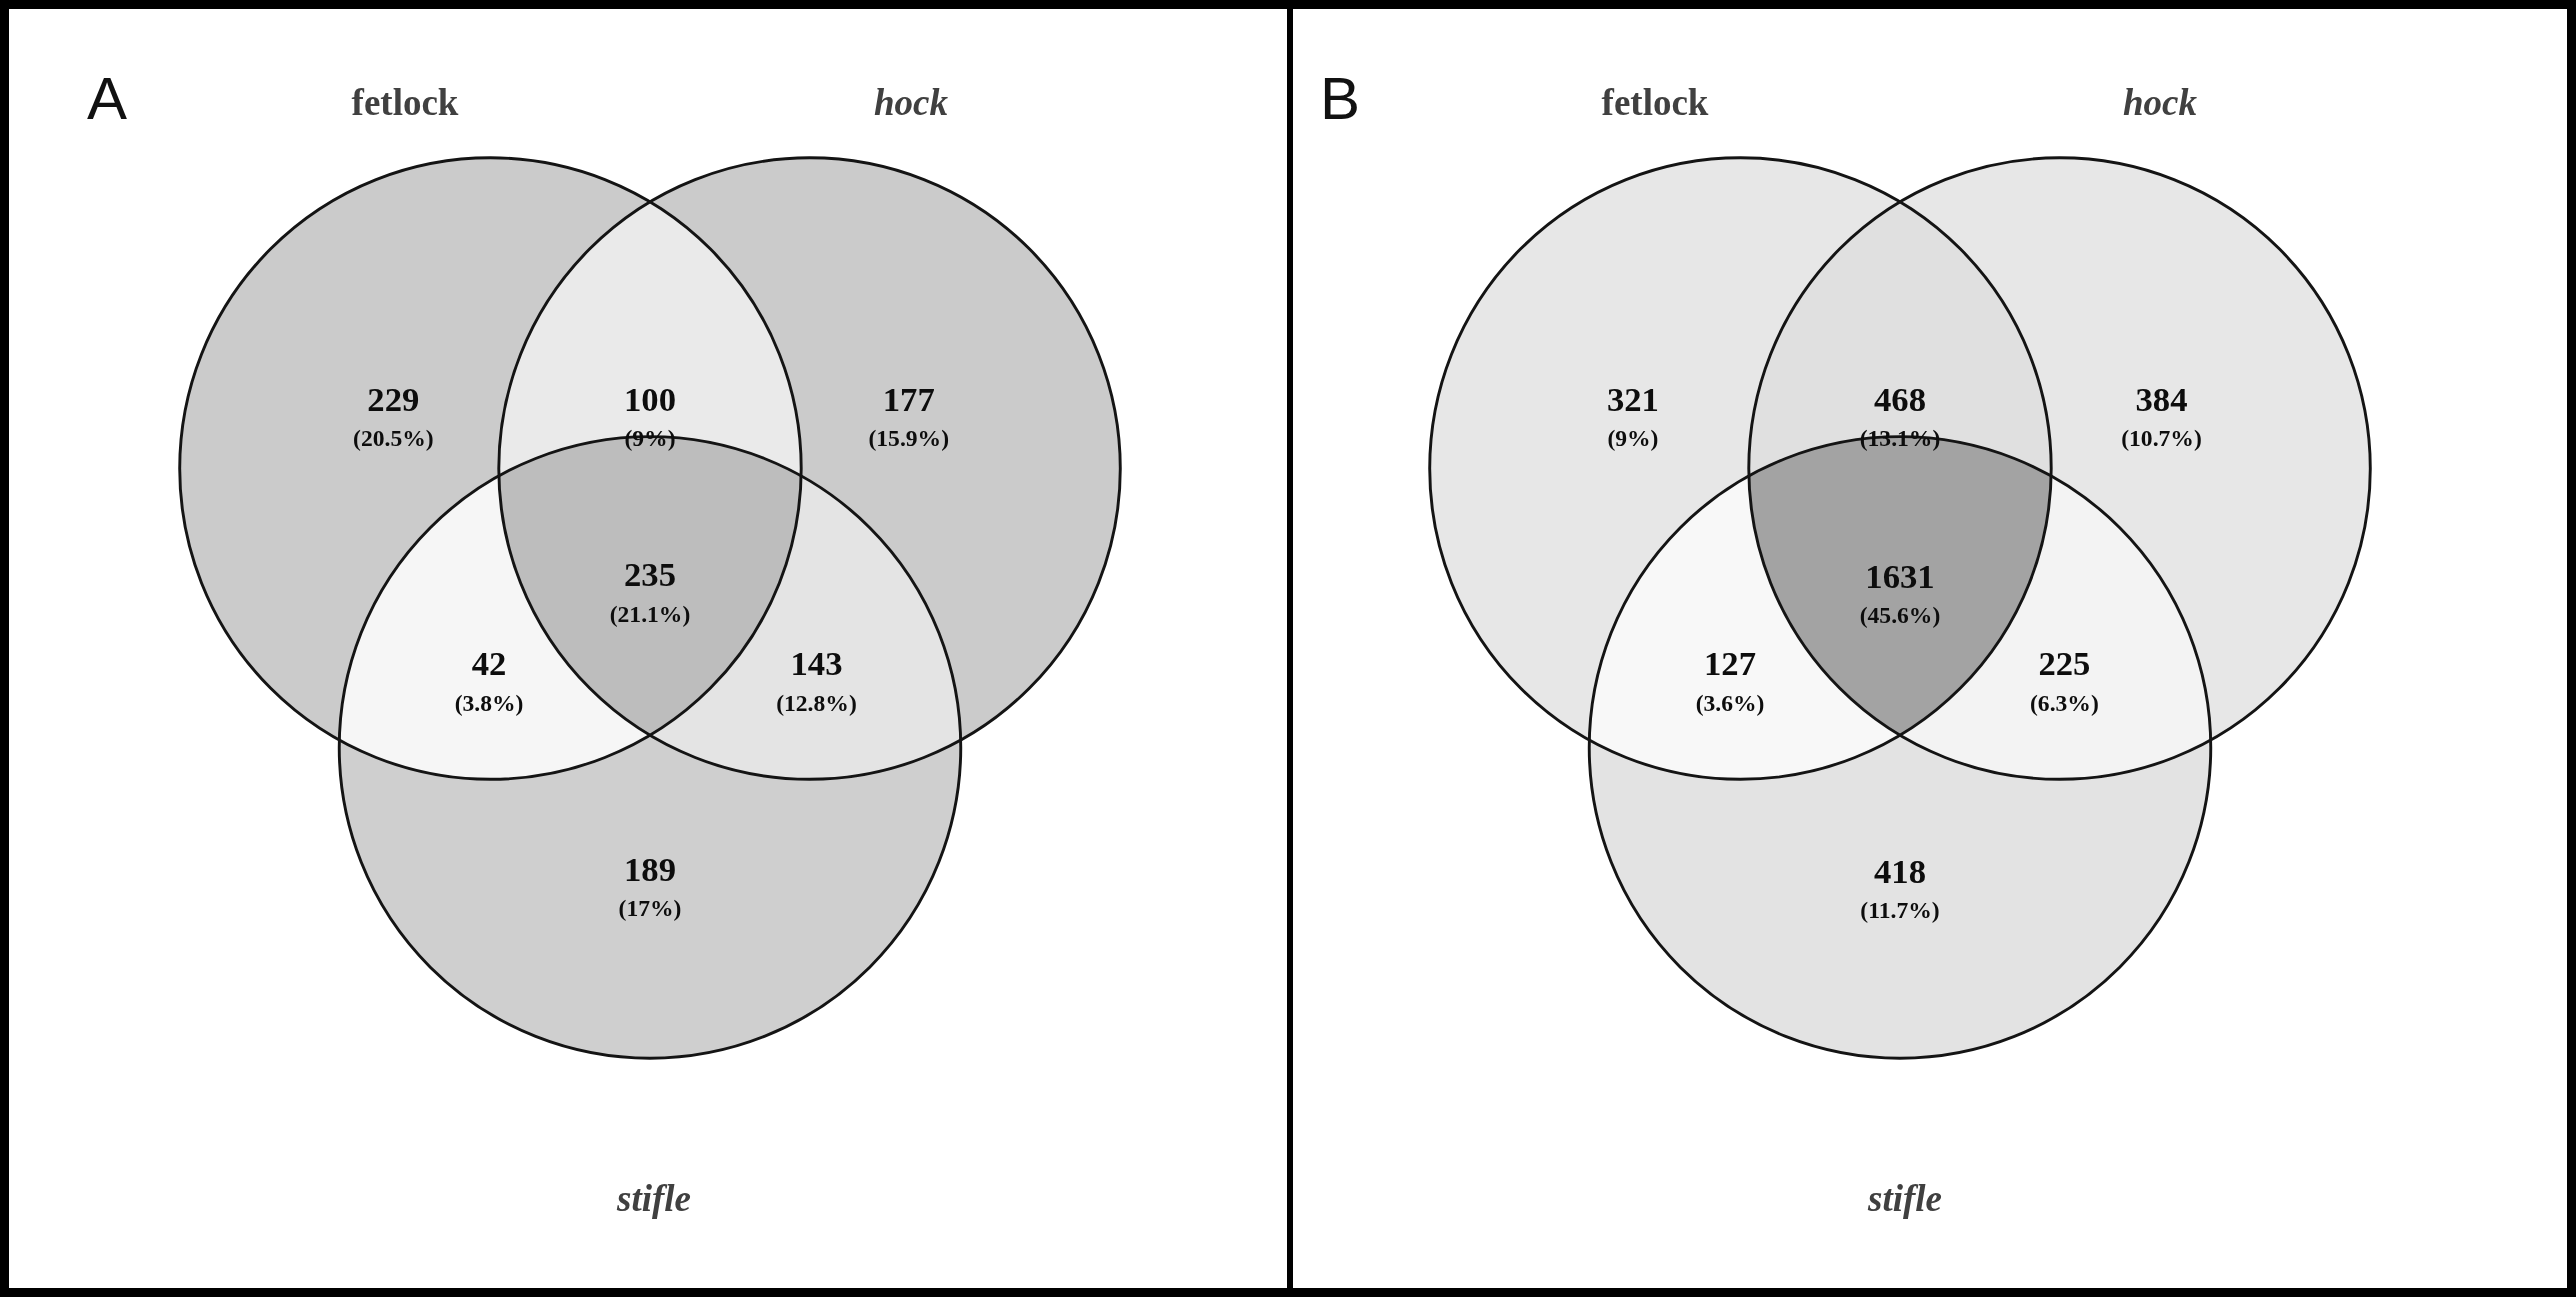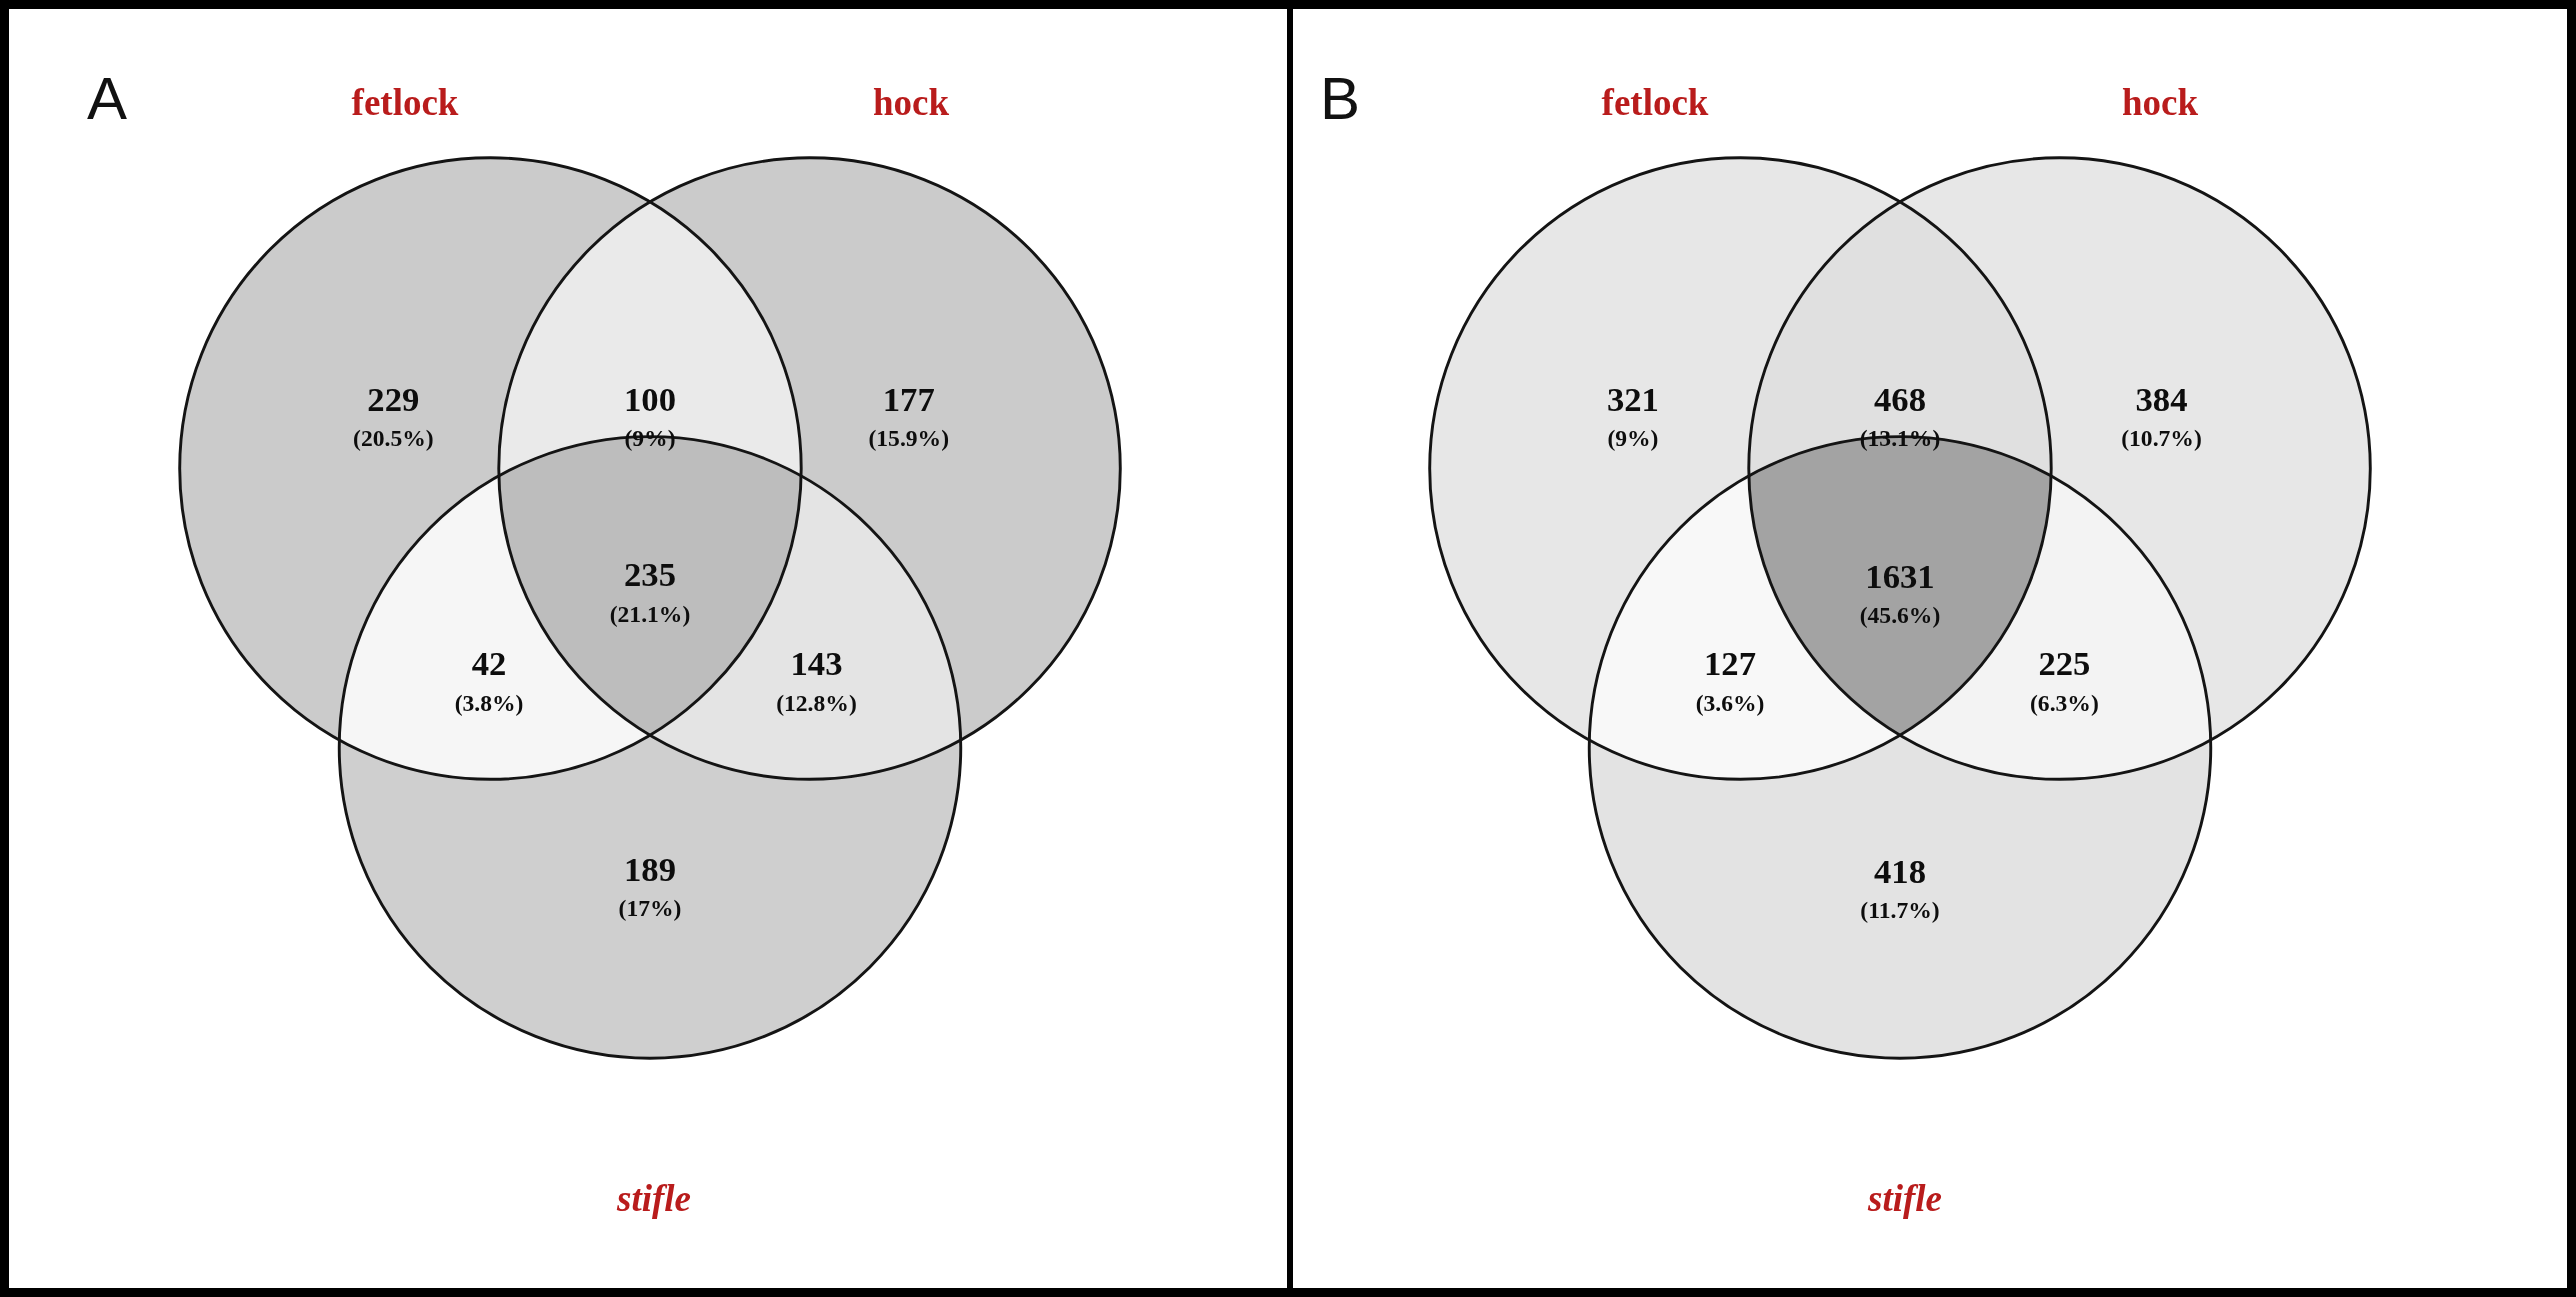--- a/index.html
+++ b/index.html
@@ -64,27 +64,27 @@
   }
   .panel-a .panel-letter { left: 78px; top: 60px; }
   .panel-b .panel-letter { left: 33px;  top: 60px; }
 
   
   .set-label {
     position: absolute;
     font-family: "Liberation Serif", "DejaVu Serif", serif;
     font-size: 37px;
     font-weight: 700;
-    color: #b91c1c;
+    color: #404040;
     line-height: 1;
     white-space: nowrap;
     transform: translateX(-50%);
   }
   .label-fetlock { top: 75px; }
-  .label-hock    { top: 75px; }
+  .label-hock    { top: 75px; font-style: italic; }
   .label-stifle  { top: 1171px; font-style: italic; }
 
   .panel-a .label-fetlock { left: 396px; }
   .panel-a .label-hock    { left: 902px; }
   .panel-a .label-stifle  { left: 645px; }
 
   .panel-b .label-fetlock { left: 368px; }
   .panel-b .label-hock    { left: 873px; }
   .panel-b .label-stifle  { left: 618px; }
 

